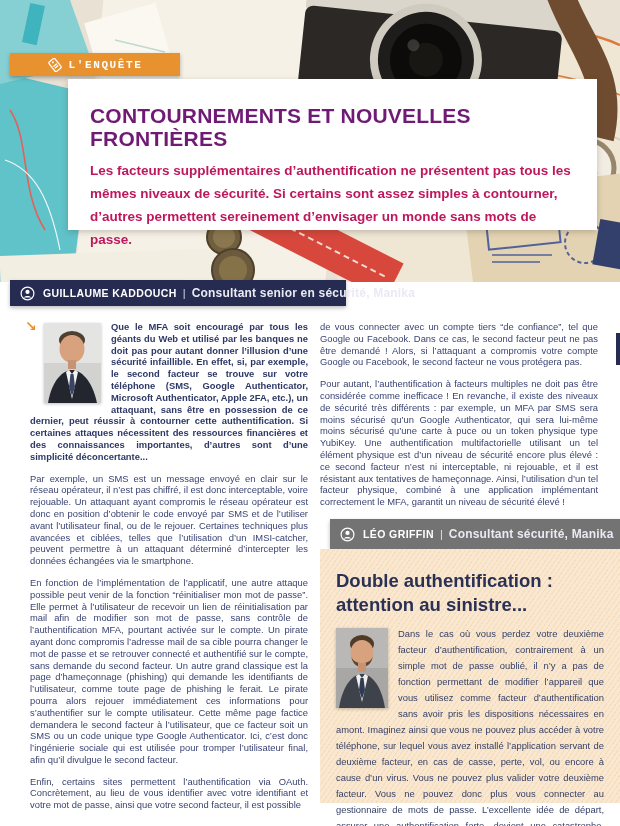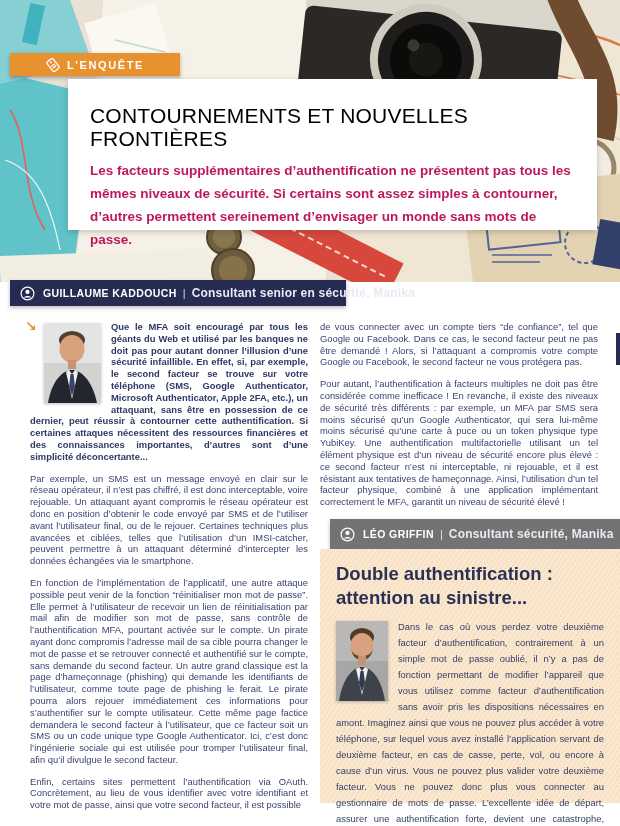--- a/index.html
+++ b/index.html
@@ -7,28 +7,29 @@
     position:relative;width:620px;height:826px;background:#ffffff;
     overflow:hidden;font-family:"Liberation Sans",sans-serif;
   }
   
   .hero{position:absolute;left:0;top:0;width:620px;height:282px;overflow:hidden;}
   
   .badge{
     position:absolute;left:10px;top:53px;width:170px;height:23px;background:#E8912F;
     display:flex;align-items:center;justify-content:center;gap:7px;
     box-shadow:0 2px 4px rgba(40,40,40,.35);
+    font-family:Liberation Mono, monospace;
   }
   .badge-label{color:#fff;font-size:11px;font-weight:bold;letter-spacing:1.6px;}
   
   .hero-card{
     position:absolute;left:68px;top:79px;width:529px;height:151px;background:#fff;
     box-sizing:border-box;padding:25px 22px 0 22px;box-shadow:0 2px 6px rgba(60,50,40,.25);
   }
-  .hero-title{color:#000000;font-size:21px;font-weight:normal;letter-spacing:.2px;line-height:1.1;}
+  .hero-title{color:#701a75;font-size:21px;font-weight:bold;letter-spacing:.2px;line-height:1.1;}
   .hero-subtitle{margin-top:9px;color:#be185d;font-size:13.5px;line-height:23px;font-weight:600;}
   
   .author-bar{
     position:absolute;display:flex;align-items:center;gap:8px;box-sizing:border-box;
     padding:0 10px 0 10px;box-shadow:0 2px 4px rgba(40,40,40,.3);margin-left:10px;
   }
   .bar-navy{left:0;top:280px;width:336px;height:26px;background:#262C51;}
   .bar-orange{left:320px;top:519px;width:327px;height:30px;background:#737373;}
   .author-name{color:#fff;font-size:10.5px;font-weight:bold;letter-spacing:.4px;white-space:nowrap;}
   .author-sep{color:rgba(255,255,255,.8);font-size:11px;font-weight:400;margin:0 -2px;}
@@ -43,21 +44,21 @@
   .lead-arrow{
     position:absolute;left:-5px;top:-2px;color:#E8912F;font-size:14px;font-weight:bold;
     font-family:"DejaVu Sans",sans-serif;line-height:1;
   }
   .portrait{float:left;overflow:hidden;}
   .portrait-1{width:57px;height:80px;margin:2px 10px 4px 14px;box-shadow:0 1px 3px rgba(0,0,0,.25);}
   .portrait-2{width:52px;height:80px;margin:2px 10px 4px 0;box-shadow:0 1px 3px rgba(0,0,0,.25);}
   
   .sidebar-box{
     position:absolute;left:320px;top:549px;width:300px;height:254px;box-sizing:border-box;
-    padding:13px 16px 0 16px;
+    padding:20px 16px 0 16px;
     background:repeating-linear-gradient(125deg,#FAE7CF 0px,#FAE7CF 3px,#F4DCBC 3px,#F4DCBC 4px);
   }
   .sidebar-heading{color:#2A3154;font-size:18.5px;line-height:24px;font-weight:bold;margin:0 0 9px 0;}
   .sidebar-body{color:#333F66;font-size:9.4px;line-height:16px;text-align:justify;}
   
   .edge-tab{position:absolute;right:0;top:333px;width:4px;height:32px;background:#262C51;}
   .icon{display:inline-flex;flex:none;}
 </style>
 </head>
 <body>

